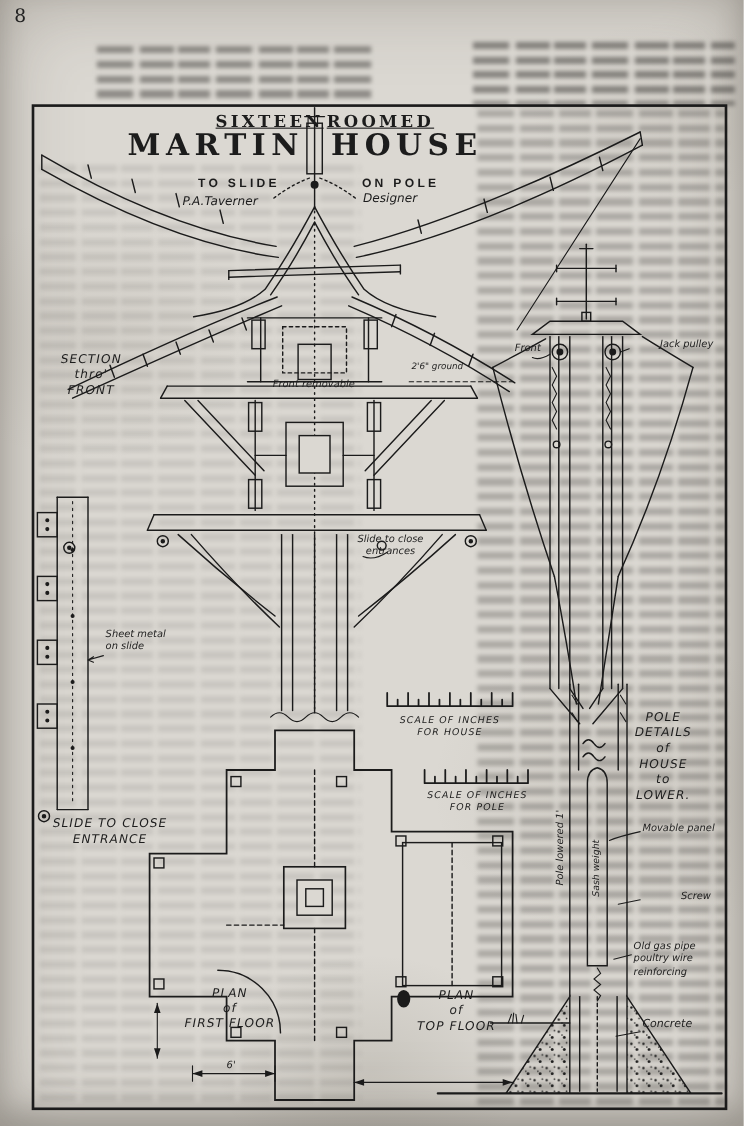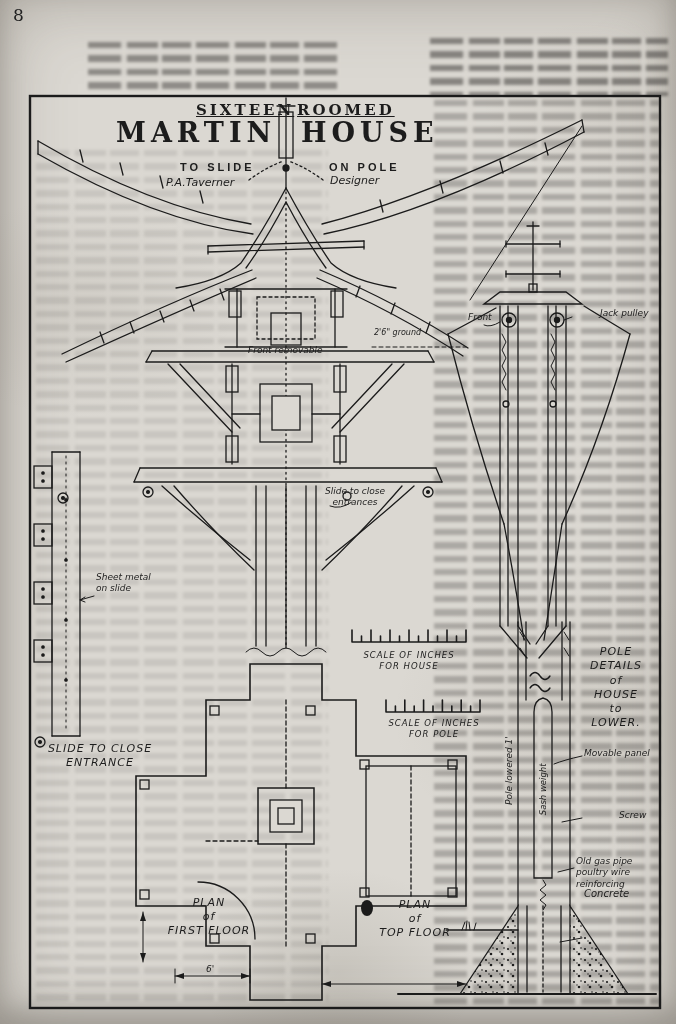--- a/index.html
+++ b/index.html
@@ -288,47 +288,50 @@
 
   <div class="t1" style="left:196px; top:101px;">SIXTEEN</div>
   <div class="t1" style="left:297px; top:101px;">ROOMED</div>
   <div class="t2" style="left:116px; top:117px;">MARTIN</div>
   <div class="t2" style="left:301px; top:117px;">HOUSE</div>
   <div class="t3" style="left:180px; top:161px;">TO SLIDE</div>
   <div class="t3" style="left:329px; top:161px;">ON POLE</div>
   <div class="t4" style="left:166px; top:176px;">P.A.Taverner</div>
   <div class="t4" style="left:330px; top:174px;">Designer</div>
 
+  <div class="lbl big c" style="left:38px; top:320px; width:90px;">SECTION
+thro'
+FRONT</div>
   <div class="lbl" style="left:248px; top:301px;margin-top:44px;">Front removable</div>
   <div class="lbl" style="left:374px; top:328px; font-size:8px;">2'6" ground</div>
   <div class="lbl" style="left:468px; top:312px;">Front</div>
   <div class="lbl" style="left:600px; top:308px;">Jack pulley</div>
   <div class="lbl c" style="left:310px; top:486px; width:90px;">Slide to close
 entrances</div>
   <div class="lbl" style="left:96px; top:572px;">Sheet metal
 on slide</div>
   <div class="lbl big c" style="left:32px; top:742px; width:136px;">SLIDE TO CLOSE
 ENTRANCE</div>
   <div class="lbl c" style="left:350px; top:650px; width:118px; font-size:8.5px; letter-spacing:1px;">SCALE OF INCHES
 FOR HOUSE</div>
   <div class="lbl c" style="left:386px; top:718px; width:96px; font-size:8.5px; letter-spacing:1px;">SCALE OF INCHES
 FOR POLE</div>
-  <div class="lbl big c" style="left:572px; top:645px; width:88px; line-height:1.3;">POLE DETAILS
+  <div class="lbl big c" style="left:559px; top:645px; width:88px; line-height:1.3;">POLE DETAILS
 of
 HOUSE
 to
 LOWER.</div>
   <div class="lbl rot c" style="left:455px; top:765px; width:110px;">Pole lowered 1'</div>
   <div class="lbl rot c" style="left:493px; top:784px; width:100px; font-size:8.5px;">Sash weight</div>
   <div class="lbl" style="left:584px; top:748px;">Movable panel</div>
   <div class="lbl" style="left:619px; top:810px;">Screw</div>
   <div class="lbl" style="left:576px; top:856px;">Old gas pipe
 poultry wire
 reinforcing</div>
-  <div class="lbl" style="left:584px; top:888px; font-size:10px;">Concrete</div>
+  <div class="lbl" style="left:584px; top:926px; font-size:10px;">Concrete</div>
   <div class="lbl big c" style="left:160px; top:896px; width:98px;">PLAN
 of
 FIRST FLOOR</div>
   <div class="lbl big c" style="left:374px; top:898px; width:82px;">PLAN
 of
 TOP FLOOR</div>
   <div class="lbl" style="left:206px; top:964px;">6'</div>
 </div>
 
 </body></html>

